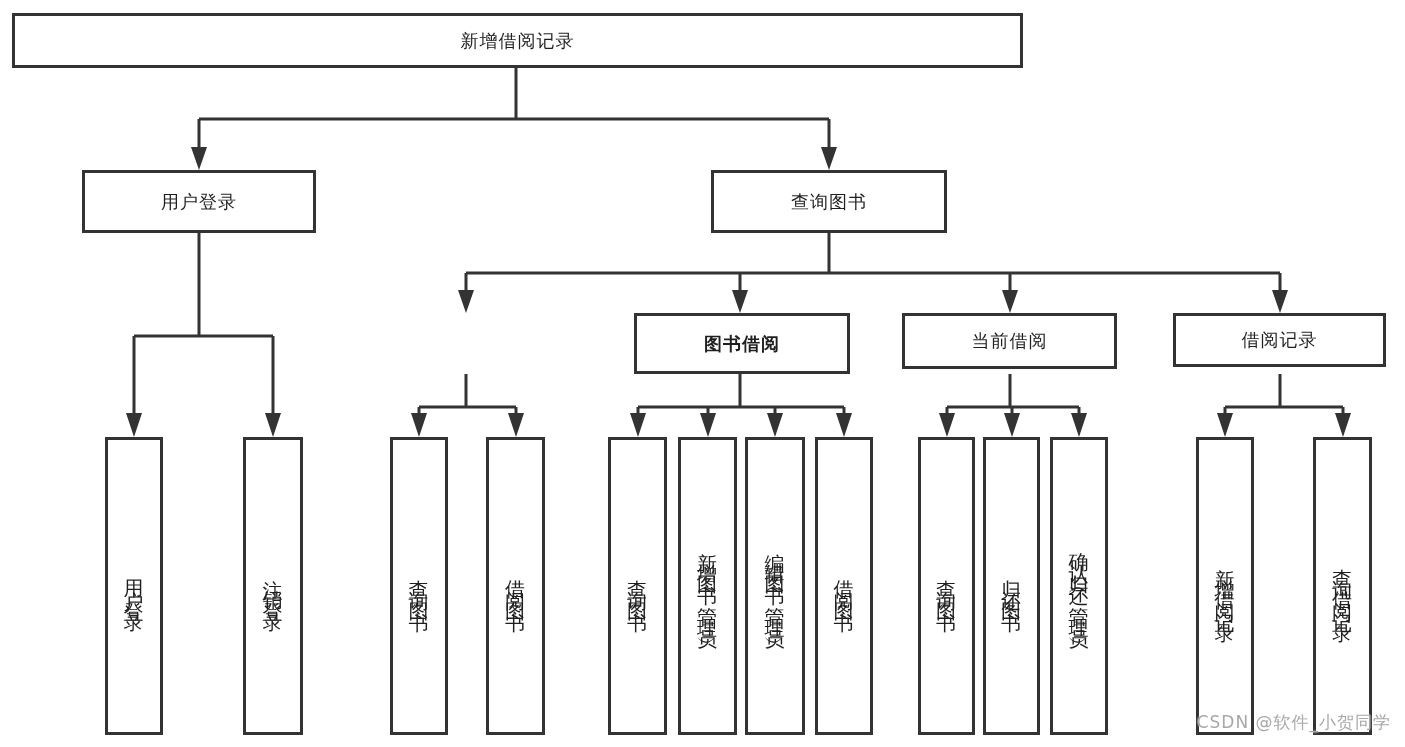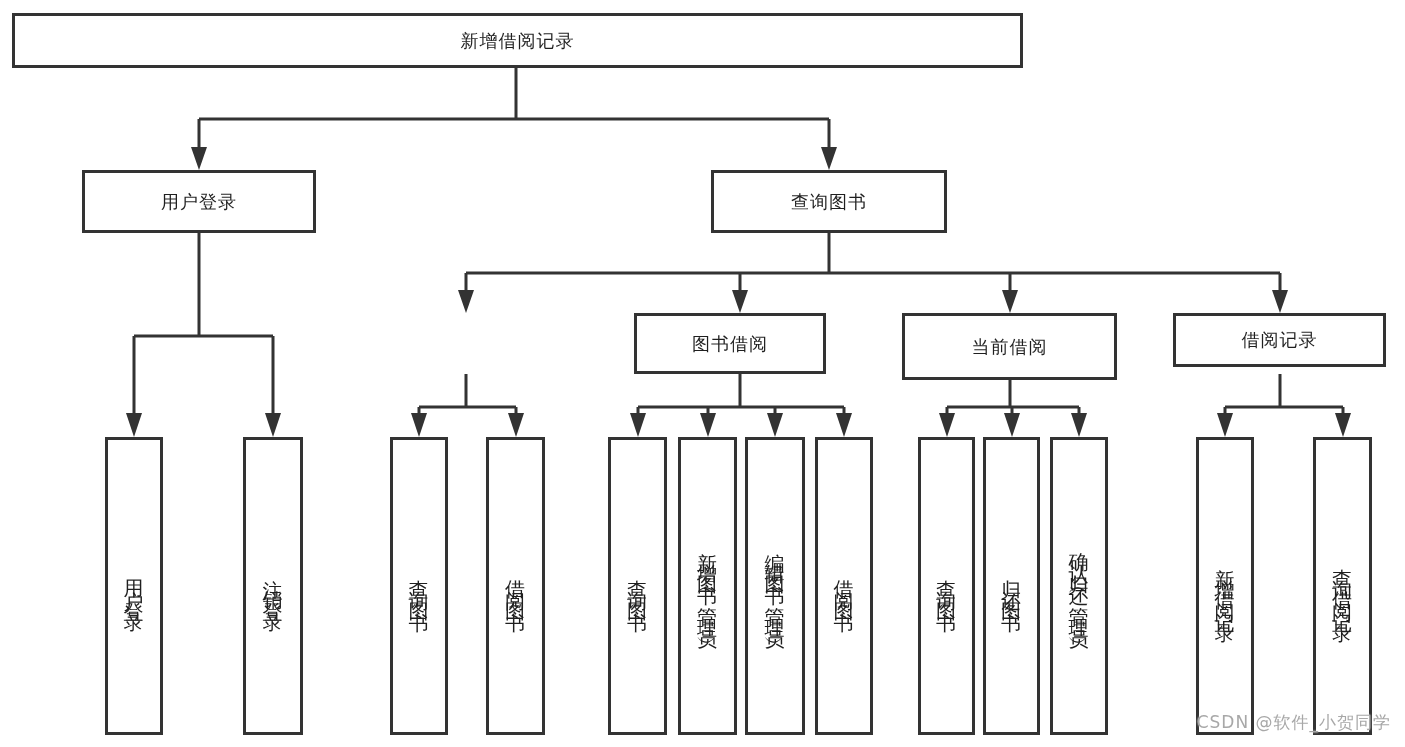--- a/index.html
+++ b/index.html
@@ -45,22 +45,22 @@
     pointer-events: none;
   }
   #connectors path { stroke: #333333; stroke-width: 3; fill: none; }
   #connectors polygon { fill: #333333; stroke: none; }
 
   
   #node-root { left: 12px;  top: 13px;  width: 1011px; height: 55px; }
   #node-l2-0 { left: 82px;  top: 170px; width: 234px;  height: 63px; }
   #node-l2-1 { left: 711px; top: 170px; width: 236px;  height: 63px; }
   #node-l3-0 { left: 362px; top: 313px; width: 208px;  height: 61px; }
-  #node-l3-1 { left: 634px; top: 313px; width: 192px;  height: 61px; }
-  #node-l3-2 { left: 902px; top: 313px; width: 215px;  height: 67px; }
+  #node-l3-1 { left: 634px; top: 313px; width: 216px;  height: 61px; font-weight: bold; }
+  #node-l3-2 { left: 902px; top: 313px; width: 215px;  height: 56px; }
   #node-l3-3 { left: 1173px;top: 313px; width: 213px;  height: 54px; }
   .leaf { top: 437px; height: 298px; }
   #leaf-0  { left: 105px;  width: 58px; }
   #leaf-1  { left: 243px;  width: 60px; }
   #leaf-2  { left: 390px;  width: 58px; }
   #leaf-3  { left: 486px;  width: 59px; }
   #leaf-4  { left: 608px;  width: 59px; }
   #leaf-5  { left: 678px;  width: 59px; }
   #leaf-6  { left: 745px;  width: 60px; }
   #leaf-7  { left: 815px;  width: 58px; }

